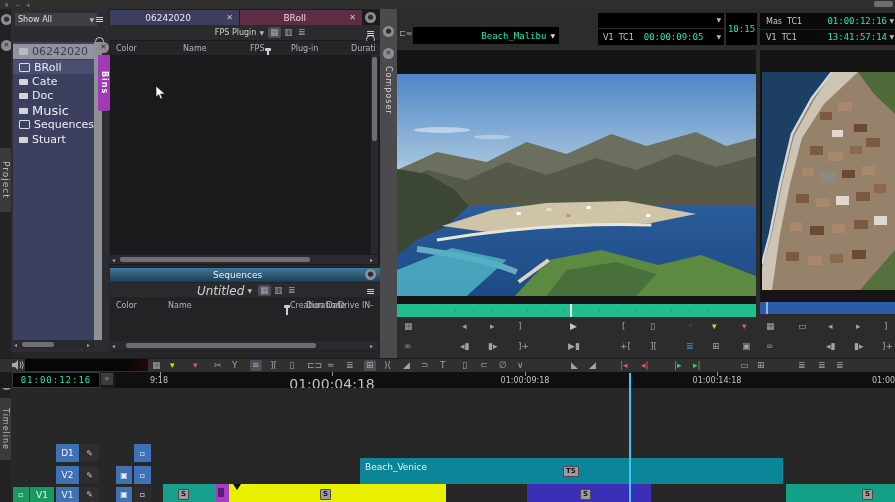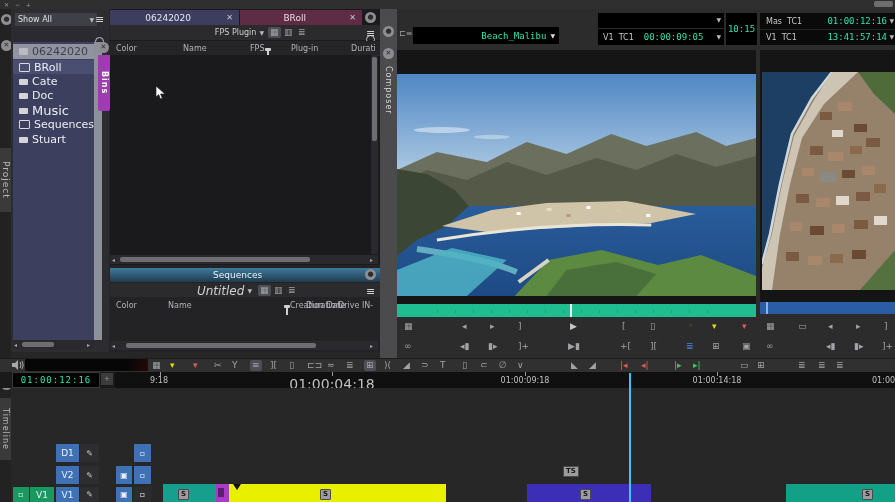--- a/index.html
+++ b/index.html
@@ -431,20 +431,23 @@
     <span style="font-size:8px;color:#c0c0c0;">✎</span>
   </div>
   <div class="ab tbox" style="left:116px;top:487px;width:16px;height:15px;background:#3f72b5;">
     <span style="font-size:8px;">▣</span>
   </div>
   <div class="ab tbox" style="left:134px;top:487px;width:17px;height:15px;background:#2c2c2e;">
     <span style="font-size:8px;">▫</span>
   </div>
 
   
+  <div class="ab" style="left:360px;top:458px;width:423px;height:26px;background:#0d8598;border-right:1px solid #06424c;">
+    <span style="position:absolute;left:5px;top:4px;font-size:9px;color:#def4f6;">Beach_Venice</span>
+  </div>
   <span class="ab badge" style="left:563px;top:466px;">TS</span>
 
   <div class="ab" style="left:163px;top:484px;width:53px;height:18px;background:#159f8c;"></div>
   <span class="ab badge" style="left:178px;top:489px;">S</span>
 
   <div class="ab" style="left:216px;top:484px;width:13px;height:18px;background:#a83cc4;">
     <span style="position:absolute;left:2px;top:4px;width:6px;height:9px;background:#5a2070;"></span>
   </div>
 
   <div class="ab" style="left:229px;top:484px;width:217px;height:18px;background:#e8f000;">

